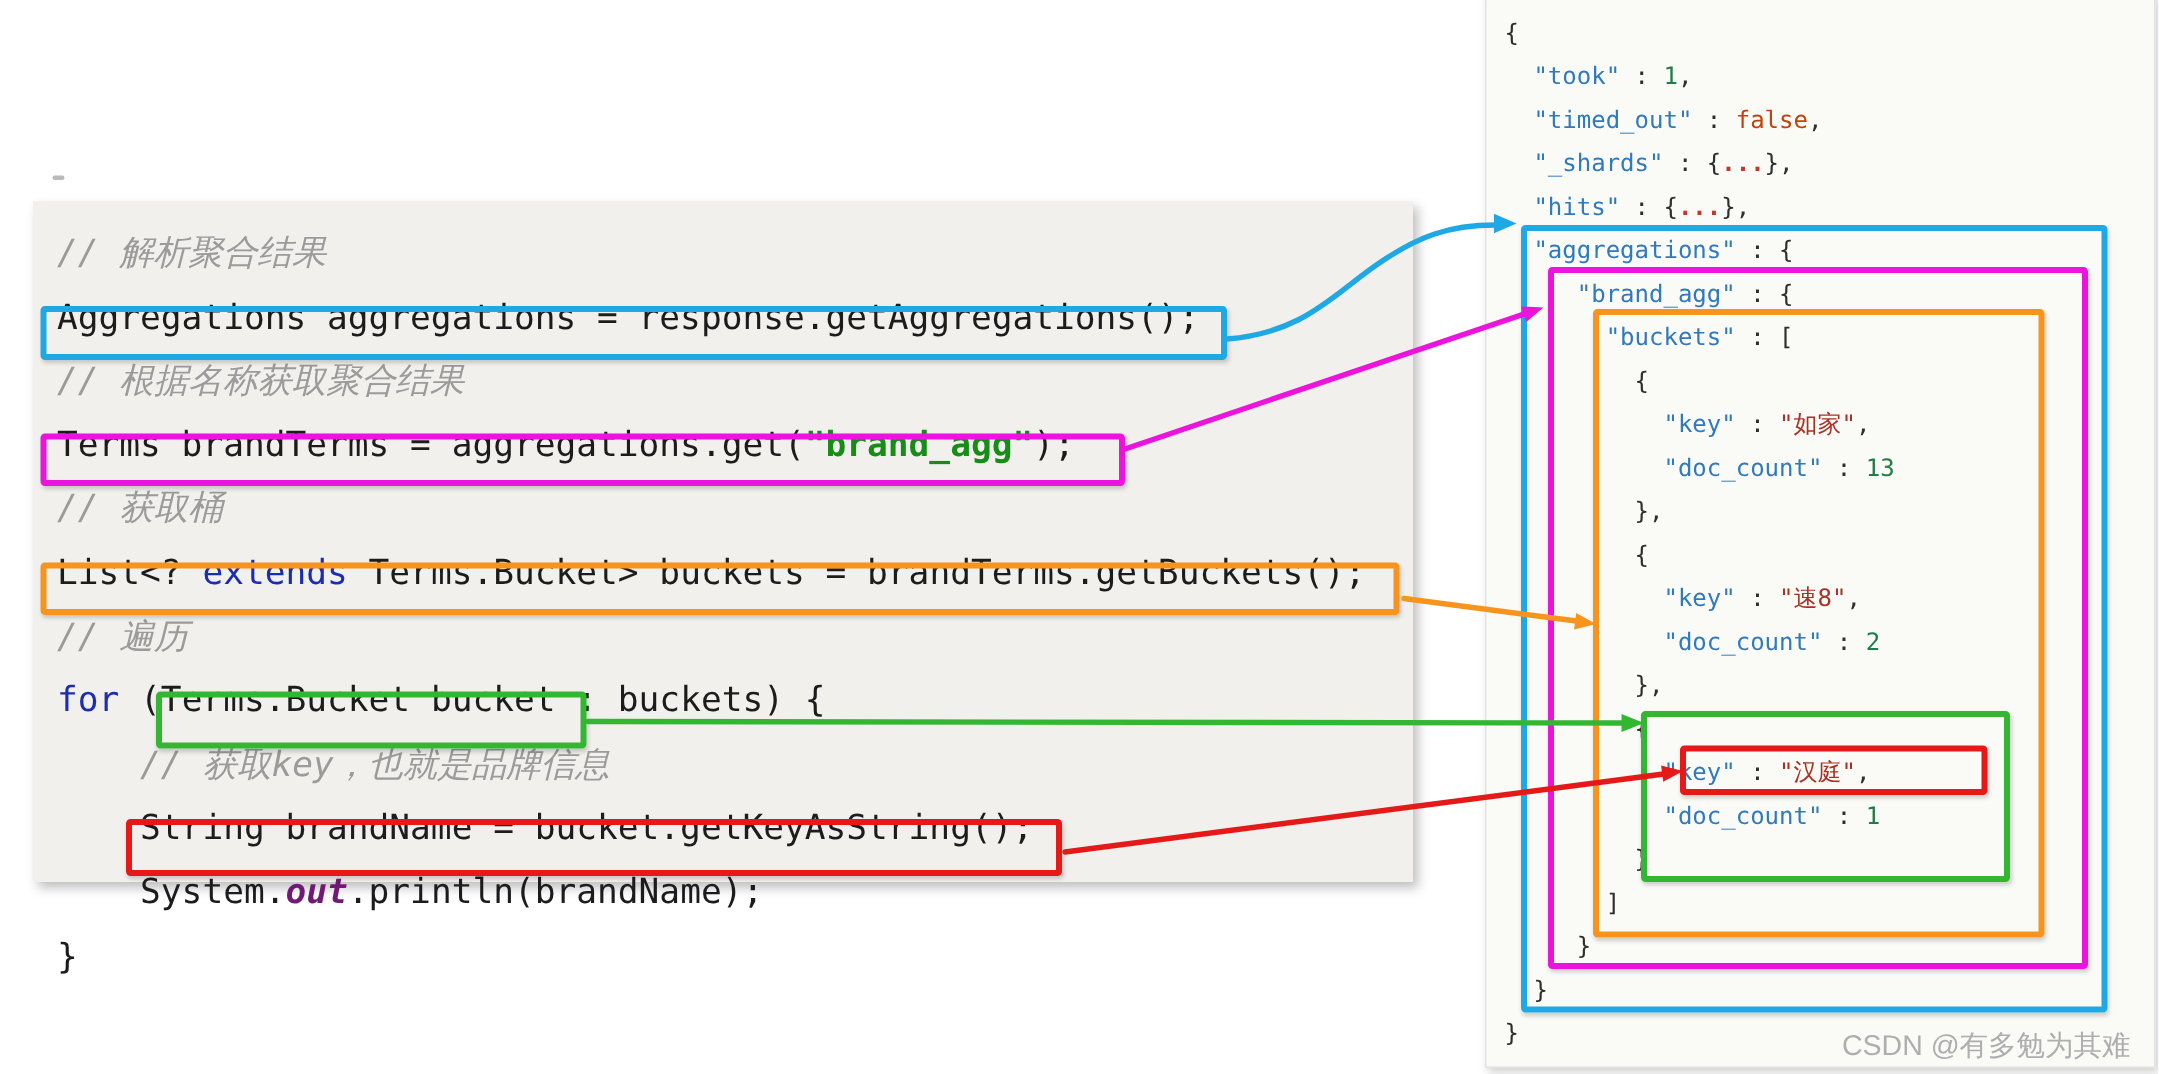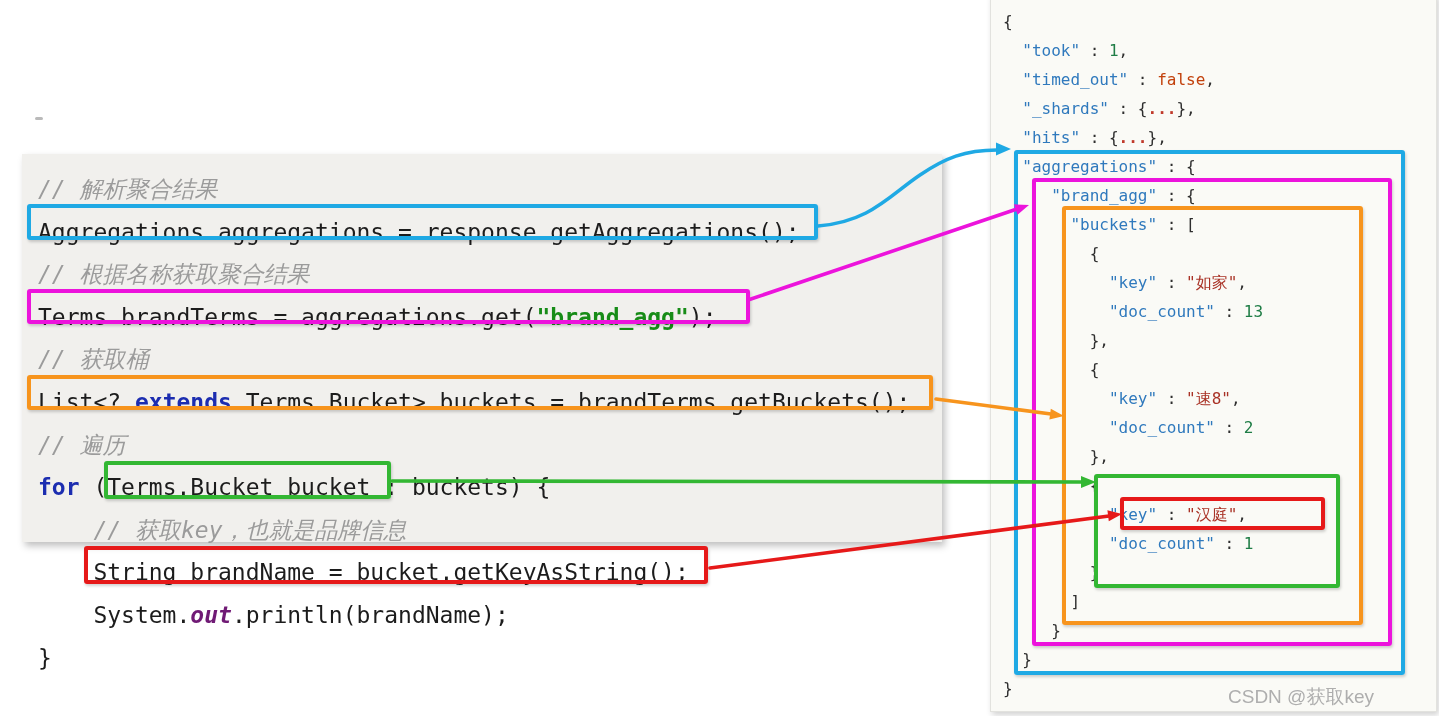--- a/index.html
+++ b/index.html
@@ -1,28 +1,28 @@
 <!DOCTYPE html>
 <html><head>
 <meta charset="utf-8">
 <style>
   html,body{margin:0;padding:0;background:#ffffff;}
   .stage{position:relative;width:1439px;height:716px;background:#ffffff;overflow:hidden;
          font-family:"DejaVu Sans Mono",monospace;}
   
-  .code-panel{position:absolute;left:22px;top:154px;width:920px;height:388px;
+  .code-panel{position:absolute;left:22px;top:134px;width:920px;height:454px;
               background:#f1f0ed;box-shadow:3px 4px 7px rgba(0,0,0,.25);}
   .json-panel{position:absolute;left:990px;top:-6px;width:447px;height:718px;
               background:#fafaf6;border:1px solid #e2e2de;box-shadow:2px 3px 6px rgba(0,0,0,.18);
               box-sizing:border-box;}
   
   .code-pre{position:absolute;left:16px;top:14px;margin:0;font-family:"DejaVu Sans Mono",monospace;
             font-size:23px;line-height:42.6px;color:#1c1c1c;white-space:pre;}
   .code-pre .cmt{color:#9b9b9b;font-style:italic;}
-  .code-pre .kw{color:#1c2db0;font-weight:bold;}
+  .code-pre .kw{color:#1c2db0;font-weight:normal;}
   .code-pre .grn{color:#178c17;font-weight:bold;}
   .code-pre .pur{color:#701a75;font-weight:bold;font-style:italic;}
   .code-pre .pln{color:#1c1c1c;text-align:center;}
   
   .json-pre{position:absolute;left:12px;top:12px;margin:0;font-family:"DejaVu Sans Mono",monospace;
             font-size:16px;line-height:29px;color:#2e2e2e;white-space:pre;}
   .json-pre .k{color:#2f79bd;}
   .json-pre .n{color:#1f7d46;}
   .json-pre .b{color:#c2410c;}
   .json-pre .e{color:#c0392b;font-weight:bold;}
@@ -52,21 +52,21 @@
   <div class="artifact-dot"></div>
 
   <div class="code-panel">
     <pre class="code-pre"><div><span class="cmt">// 解析聚合结果</span></div><div><span class="pln">Aggregations aggregations = response.getAggregations();</span></div><div><span class="cmt">// 根据名称获取聚合结果</span></div><div><span class="pln">Terms brandTerms = aggregations.get(</span><span class="grn">"brand_agg"</span><span class="pln">);</span></div><div><span class="cmt">// 获取桶</span></div><div><span class="pln">List&lt;? </span><span class="kw">extends</span><span class="pln"> Terms.Bucket&gt; buckets = brandTerms.getBuckets();</span></div><div><span class="cmt">// 遍历</span></div><div><span class="kw">for</span><span class="pln"> (Terms.Bucket bucket : buckets) {</span></div><div><span class="pln">    </span><span class="cmt">// 获取key，也就是品牌信息</span></div><div><span class="pln">    String brandName = bucket.getKeyAsString();</span></div><div><span class="pln">    System.</span><span class="pur">out</span><span class="pln">.println(brandName);</span></div><div><span class="pln">}</span></div></pre>
   </div>
 
   <div class="json-panel">
     <pre class="json-pre"><div><span class="p">{</span></div><div><span class="p">  </span><span class="k">"took"</span><span class="p"> : </span><span class="n">1</span><span class="p">,</span></div><div><span class="p">  </span><span class="k">"timed_out"</span><span class="p"> : </span><span class="b">false</span><span class="p">,</span></div><div><span class="p">  </span><span class="k">"_shards"</span><span class="p"> : {</span><span class="e">...</span><span class="p">},</span></div><div><span class="p">  </span><span class="k">"hits"</span><span class="p"> : {</span><span class="e">...</span><span class="p">},</span></div><div><span class="p">  </span><span class="k">"aggregations"</span><span class="p"> : {</span></div><div><span class="p">     </span><span class="k">"brand_agg"</span><span class="p"> : {</span></div><div><span class="p">       </span><span class="k">"buckets"</span><span class="p"> : [</span></div><div><span class="p">         {</span></div><div><span class="p">           </span><span class="k">"key"</span><span class="p"> : </span><span class="s">"如家"</span><span class="p">,</span></div><div><span class="p">           </span><span class="k">"doc_count"</span><span class="p"> : </span><span class="n">13</span></div><div><span class="p">         },</span></div><div><span class="p">         {</span></div><div><span class="p">           </span><span class="k">"key"</span><span class="p"> : </span><span class="s">"速8"</span><span class="p">,</span></div><div><span class="p">           </span><span class="k">"doc_count"</span><span class="p"> : </span><span class="n">2</span></div><div><span class="p">         },</span></div><div><span class="p">         {</span></div><div><span class="p">           </span><span class="k">"key"</span><span class="p"> : </span><span class="s">"汉庭"</span><span class="p">,</span></div><div><span class="p">           </span><span class="k">"doc_count"</span><span class="p"> : </span><span class="n">1</span></div><div><span class="p">         }</span></div><div><span class="p">       ]</span></div><div><span class="p">     }</span></div><div><span class="p">  }</span></div><div><span class="p">}</span></div></pre>
   </div>
 
-  <div class="watermark">CSDN @获取key</div>
+  <div class="watermark">CSDN @有多勉为其难</div>
 
   <div class="box c-blue" style="left:27px;top:204px;width:791px;height:36px;"></div>
   <div class="box c-magenta" style="left:27px;top:289px;width:723px;height:35px;"></div>
   <div class="box c-orange" style="left:27px;top:375px;width:906px;height:35px;"></div>
   <div class="box c-green" style="left:104px;top:461px;width:287px;height:38px;"></div>
   <div class="box c-red" style="left:84px;top:546px;width:624px;height:38px;"></div>
 
   <div class="box c-blue" style="left:1014px;top:150px;width:391px;height:525px;"></div>
   <div class="box c-magenta" style="left:1032px;top:178px;width:360px;height:468px;"></div>
   <div class="box c-orange" style="left:1062px;top:206px;width:301px;height:419px;"></div>

